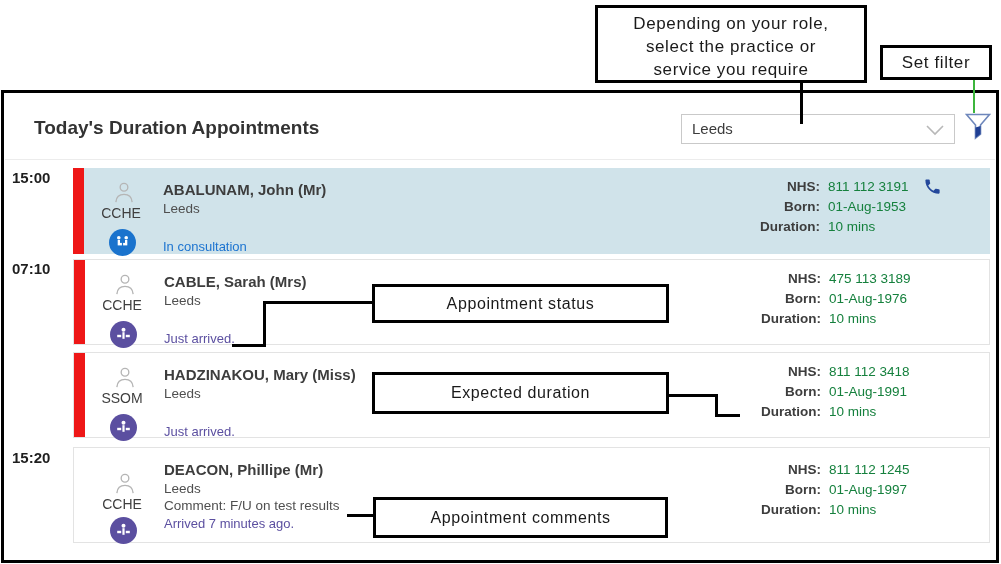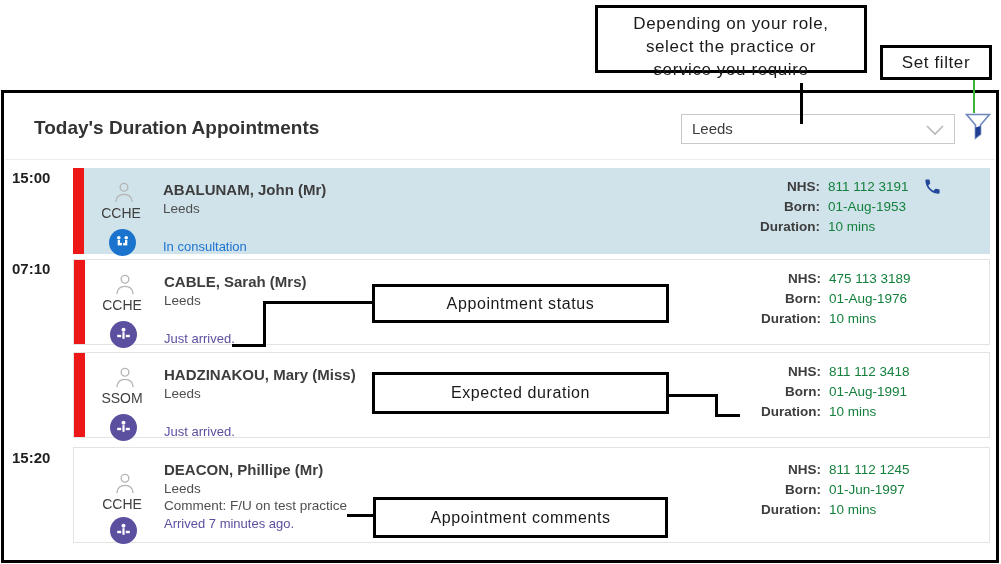--- a/index.html
+++ b/index.html
@@ -6,21 +6,21 @@
   html,body { background:#ffffff; }
   .stage {
     position:relative; width:1001px; height:564px;
     font-family:"Liberation Sans", sans-serif; overflow:hidden; background:#fff;
   }
   
   .callout {
     position:absolute; background:#fff; border:3px solid #000;
     color:#1a1a1a; text-align:center; letter-spacing:.6px; z-index:6;
   }
-  .callout-role { left:595px; top:5px; width:272px; height:68px; font-size:17px; line-height:23px; padding-top:4px; }
+  .callout-role { left:595px; top:5px; width:272px; height:78px; font-size:17px; line-height:23px; padding-top:4px; }
   .callout-setfilter { left:880px; top:45px; width:112px; height:35px; font-size:17px; line-height:29px; }
   .callout-status   { left:372px; top:284px; width:297px; height:39px; font-size:16px; line-height:33px; }
   .callout-duration { left:372px; top:372px; width:297px; height:42px; font-size:16px; line-height:36px; }
   .callout-comments { left:373px; top:497px; width:295px; height:41px; font-size:16px; line-height:35px; }
   .conn { position:absolute; background:#000; z-index:5; }
   .conn-green { background:#3cb53c; }
   
   .panel {
     position:absolute; left:1px; top:90px; width:998px; height:473px;
     border:3px solid #000; background:#fff; z-index:1;
@@ -205,30 +205,30 @@
     <div class="org" style="top:48px">CCHE</div>
     <svg class="badge" style="top:69px" viewBox="0 0 27 27">
       <circle cx="13.5" cy="13.5" r="13.5" fill="#5b4fa0"></circle>
       <circle cx="13.5" cy="8.8" r="2" fill="#fff"></circle>
       <rect x="12.4" y="11.2" width="2.2" height="6.6" fill="#fff"></rect>
       <rect x="7.2" y="13.8" width="4" height="2.4" fill="#fff"></rect>
       <rect x="15.8" y="13.8" width="4" height="2.4" fill="#fff"></rect>
     </svg>
     <div class="name" style="top:13px">DEACON, Phillipe (Mr)</div>
     <div class="loc" style="top:33px">Leeds</div>
-    <div class="comment" style="top:50px">Comment: F/U on test practice</div>
+    <div class="comment" style="top:50px">Comment: F/U on test results</div>
     <div class="status status-purple" style="top:68px">Arrived 7 minutes ago.</div>
     <div class="pdata" style="top:12px">
       <div class="dline">
           <span class="dlabel">NHS:</span>
           <span class="dval">811 112 1245</span>
         </div>
       <div class="dline">
           <span class="dlabel">Born:</span>
-          <span class="dval">01-Jun-1997</span>
+          <span class="dval">01-Aug-1997</span>
         </div>
       <div class="dline">
           <span class="dlabel">Duration:</span>
           <span class="dval">10 mins</span>
         </div>
     </div>
   </div>
 
   <div class="callout callout-status">Appointment status</div>
   <div class="callout callout-duration">Expected duration</div>

